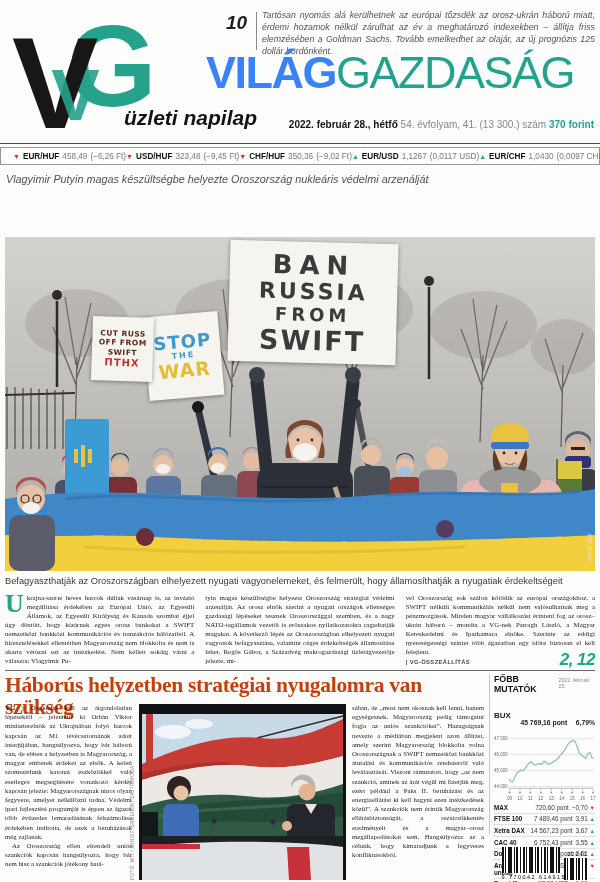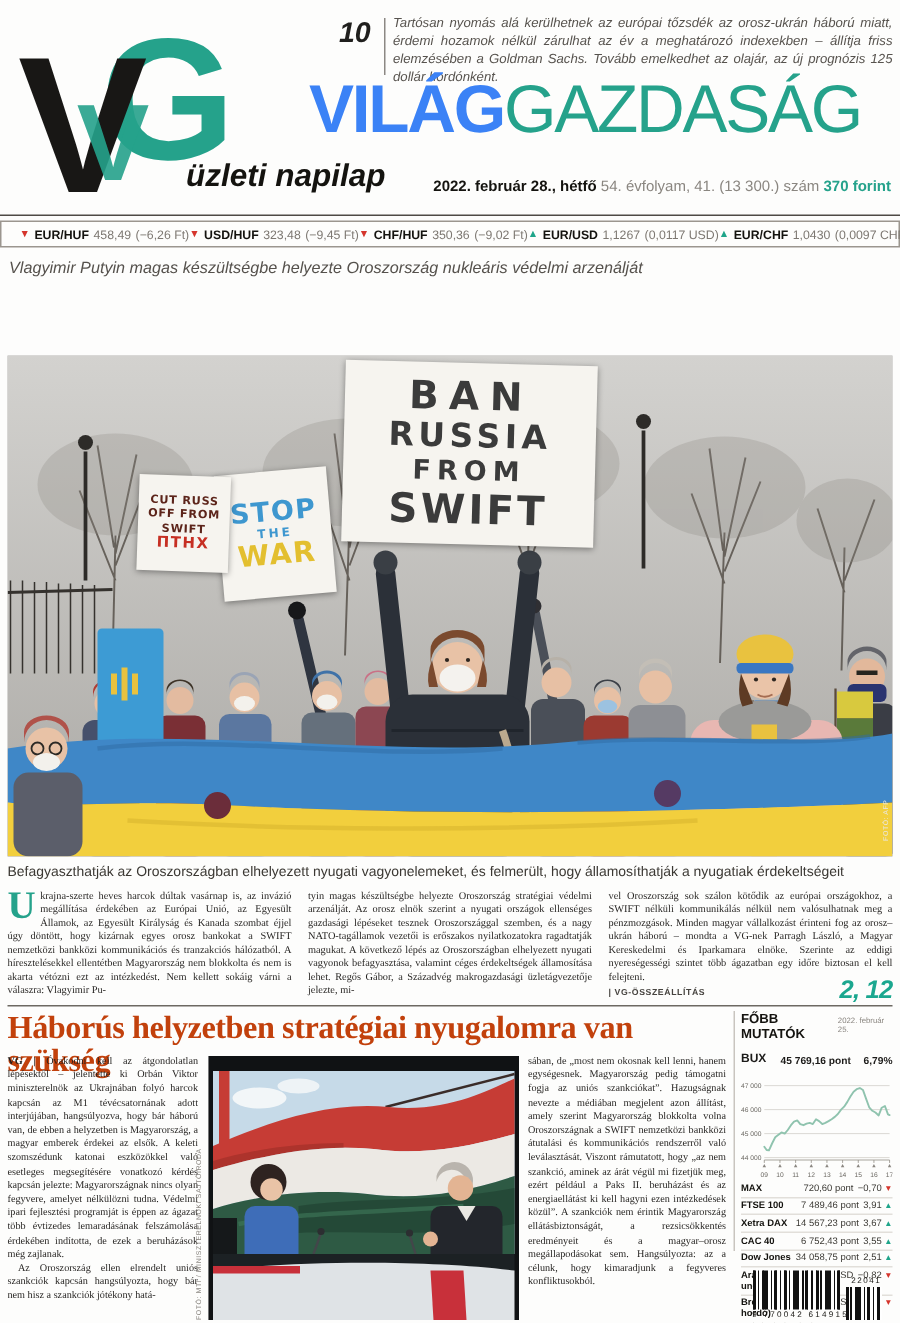--- a/index.html
+++ b/index.html
@@ -75,21 +75,21 @@
   #a2col2{left:352px;top:703px;width:132px;height:178px}
   #credit-mti{position:absolute;left:130px;top:756px;color:#8a8680;height:124px}
   #studio-photo{left:139px;top:704px;width:207px;height:176px;background:#101214;overflow:hidden}
 
   
   #vrule{left:489px;top:674px;height:160px;border-left:1px solid #c9c5bf}
   #sidebar{left:494px;top:674px;width:101px;height:206px}
   #sb-head{display:flex;justify-content:space-between;align-items:baseline}
   #sb-title{font-size:8.8px;font-weight:800;color:#14130f}
   #sb-date{font-size:5.2px;color:#8a8680}
-  #sb-bux{display:flex;justify-content:space-between;align-items:center;margin-top:2px}
+  #sb-bux{display:flex;justify-content:space-between;align-items:flex-start;margin-top:17px}
   #sb-bux .n{font-size:8px;font-weight:800}
   #sb-bux .v{font-size:6.8px;font-weight:700}
   #sb-bux .c{font-size:6.8px;font-weight:700;margin-left:4px}
   #bux-svg{display:block;margin-top:1px}
   .mrow{display:flex;justify-content:space-between;align-items:baseline;font-size:6.3px;padding:1.6px 0;border-top:.5px solid #e2dfda}
   .mrow .n{font-weight:700;color:#14130f}
   .mrow .r{color:#3a3833;white-space:nowrap}
   .mrow .ch{margin-left:3px}
   .mrow .arr{font-size:5.5px}
   #sb-note{font-size:4.8px;color:#98948e;margin-top:1px}

